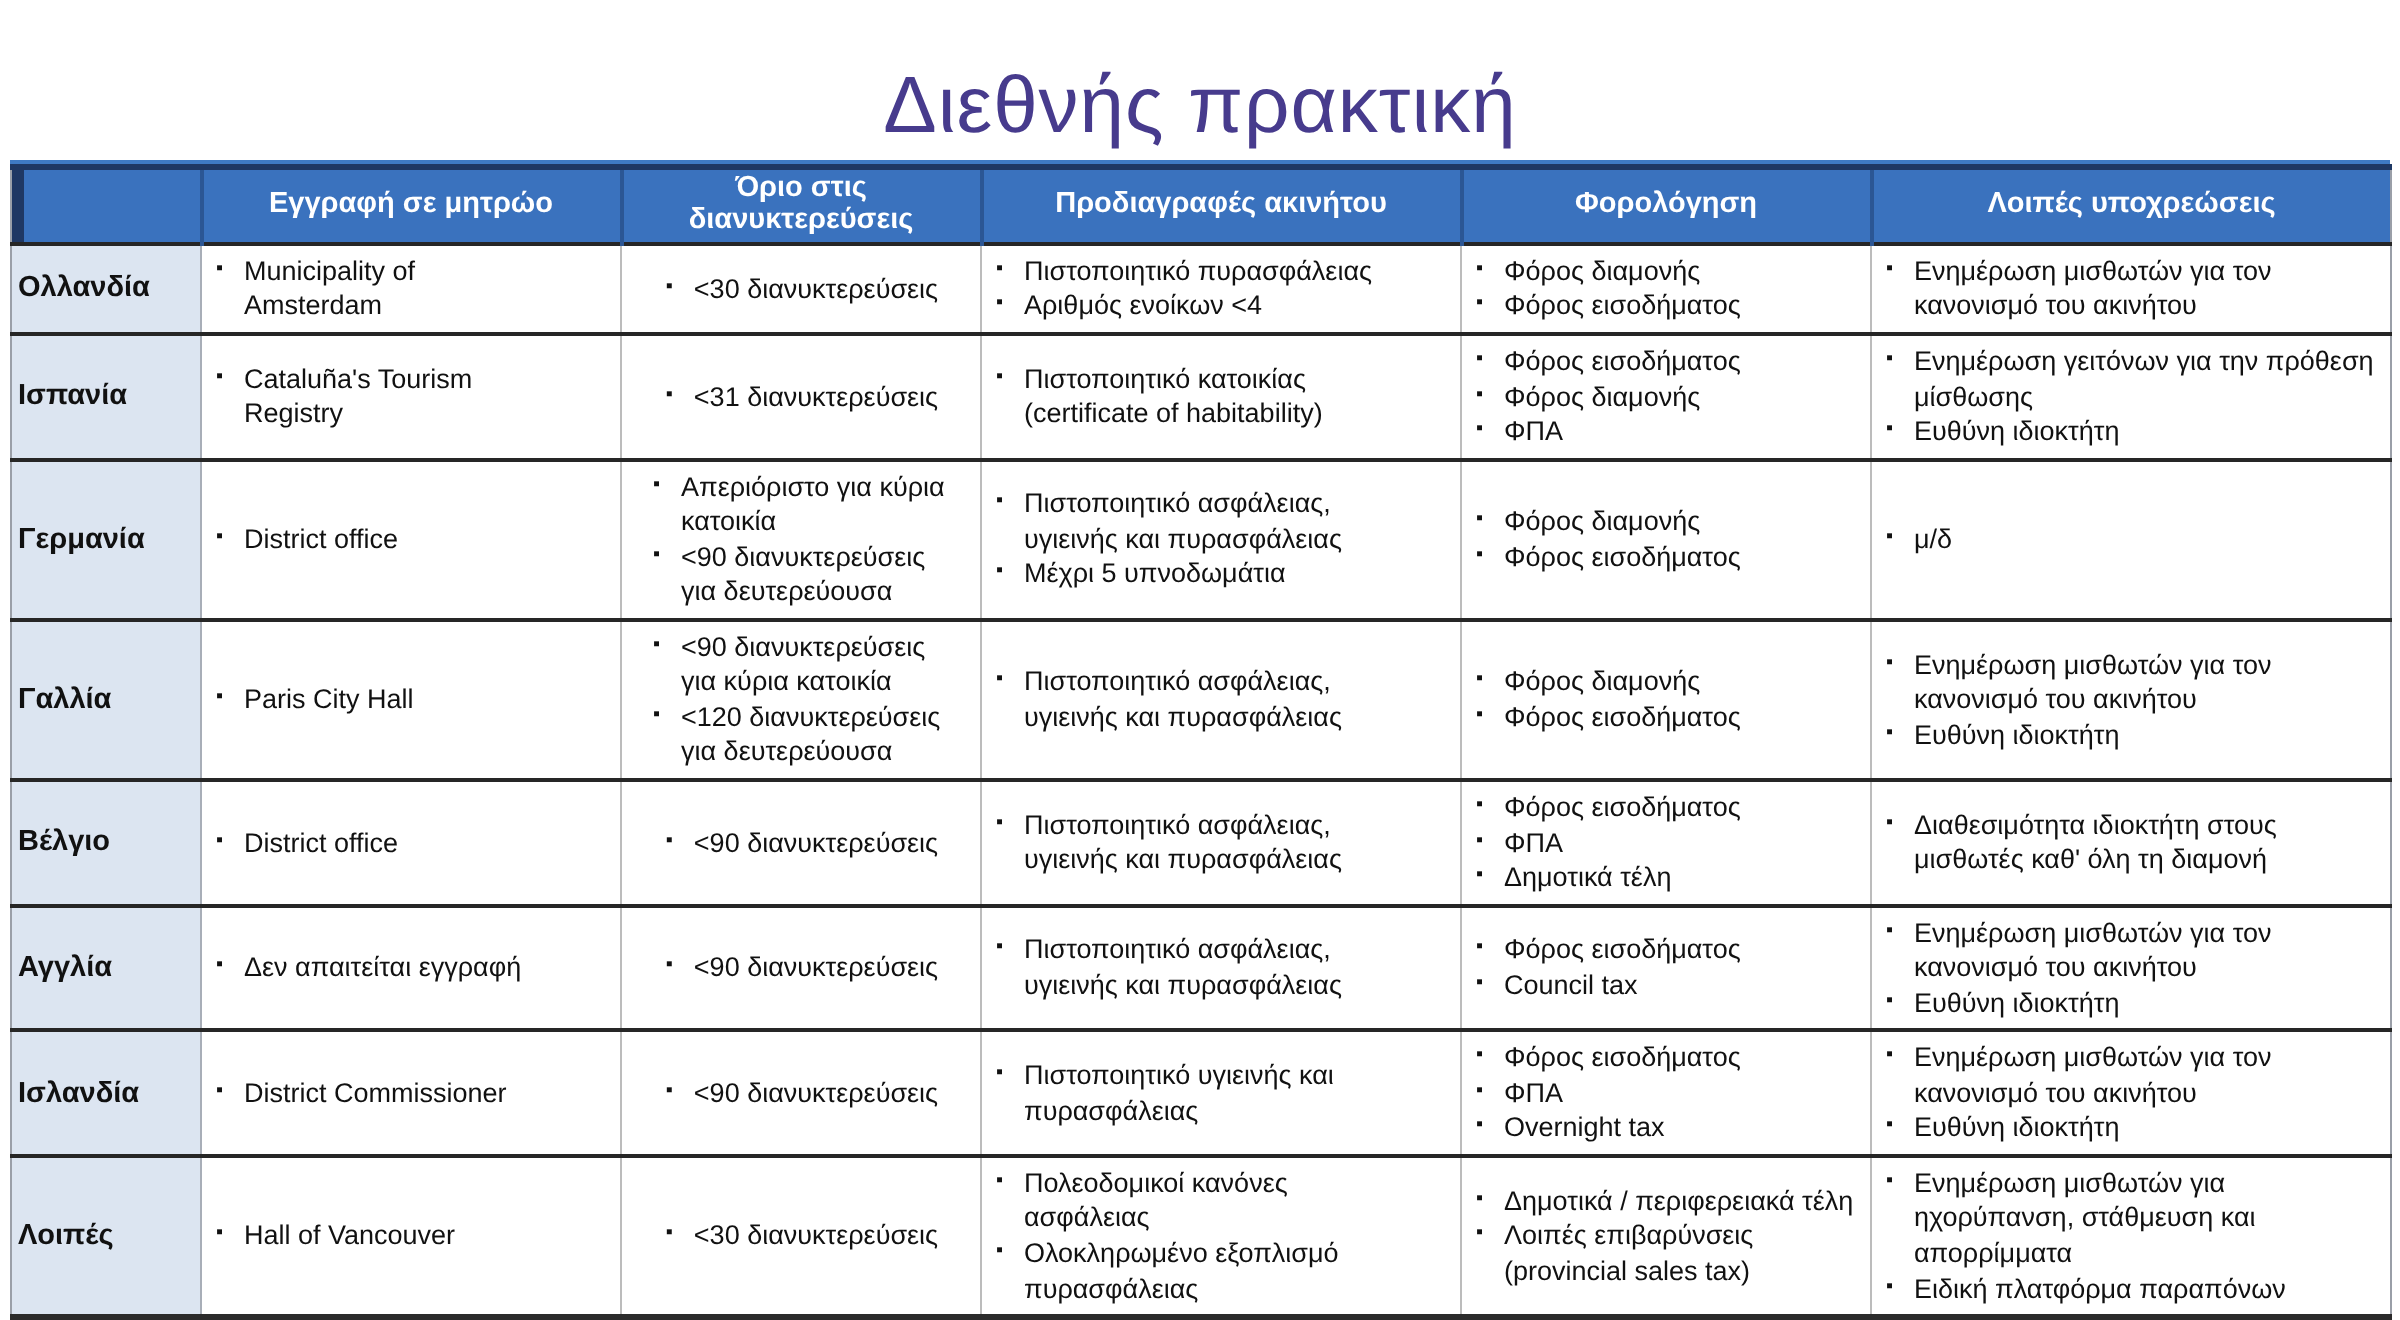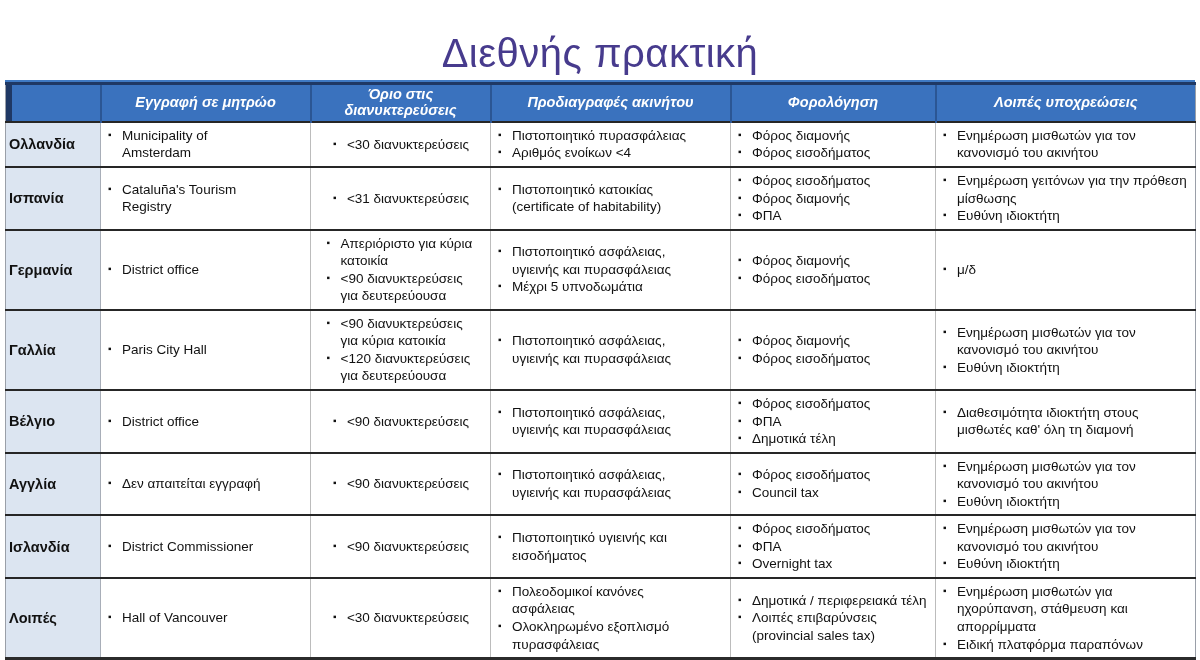--- a/index.html
+++ b/index.html
@@ -35,21 +35,20 @@
   thead tr { height: 34px; background: #3A72BE; }
   thead th {
     color: #ffffff;
     font-size: 14.5px;
     font-weight: bold;
     text-align: center;
     vertical-align: middle;
     padding: 2px 6px;
     line-height: 1.1;
     border-left: 2px solid #2B5694;
-    font-style: italic;
   }
   thead th:first-child {
     border-left: none;
     box-shadow: inset 6px 0 0 #1F3864;
   }
   tbody tr { border-top: 2px solid #262626; background: #ffffff; }
   tbody tr:nth-child(1) { height: 44px; }
   tbody tr:nth-child(2) { height: 56px; }
   tbody tr:nth-child(3) { height: 71px; }
   tbody tr:nth-child(4) { height: 72px; }
@@ -348,21 +347,21 @@
                 <li>District Commissioner</li>
               </ul>
             </div>
           </td>
           <td class="col-limit"><div class="cell-inner"><ul class="bullets">
                 <li>&lt;90 διανυκτερεύσεις</li>
               </ul></div></td>
           <td class="col-specs">
             <div class="cell-inner">
               <ul class="bullets">
-                <li>Πιστοποιητικό υγιεινής και εισοδήματος</li>
+                <li>Πιστοποιητικό υγιεινής και πυρασφάλειας</li>
               </ul>
             </div>
           </td>
           <td class="col-tax">
             <div class="cell-inner">
               <ul class="bullets">
                 <li>Φόρος εισοδήματος</li>
                 <li>ΦΠΑ</li>
                 <li>Overnight tax</li>
               </ul>

